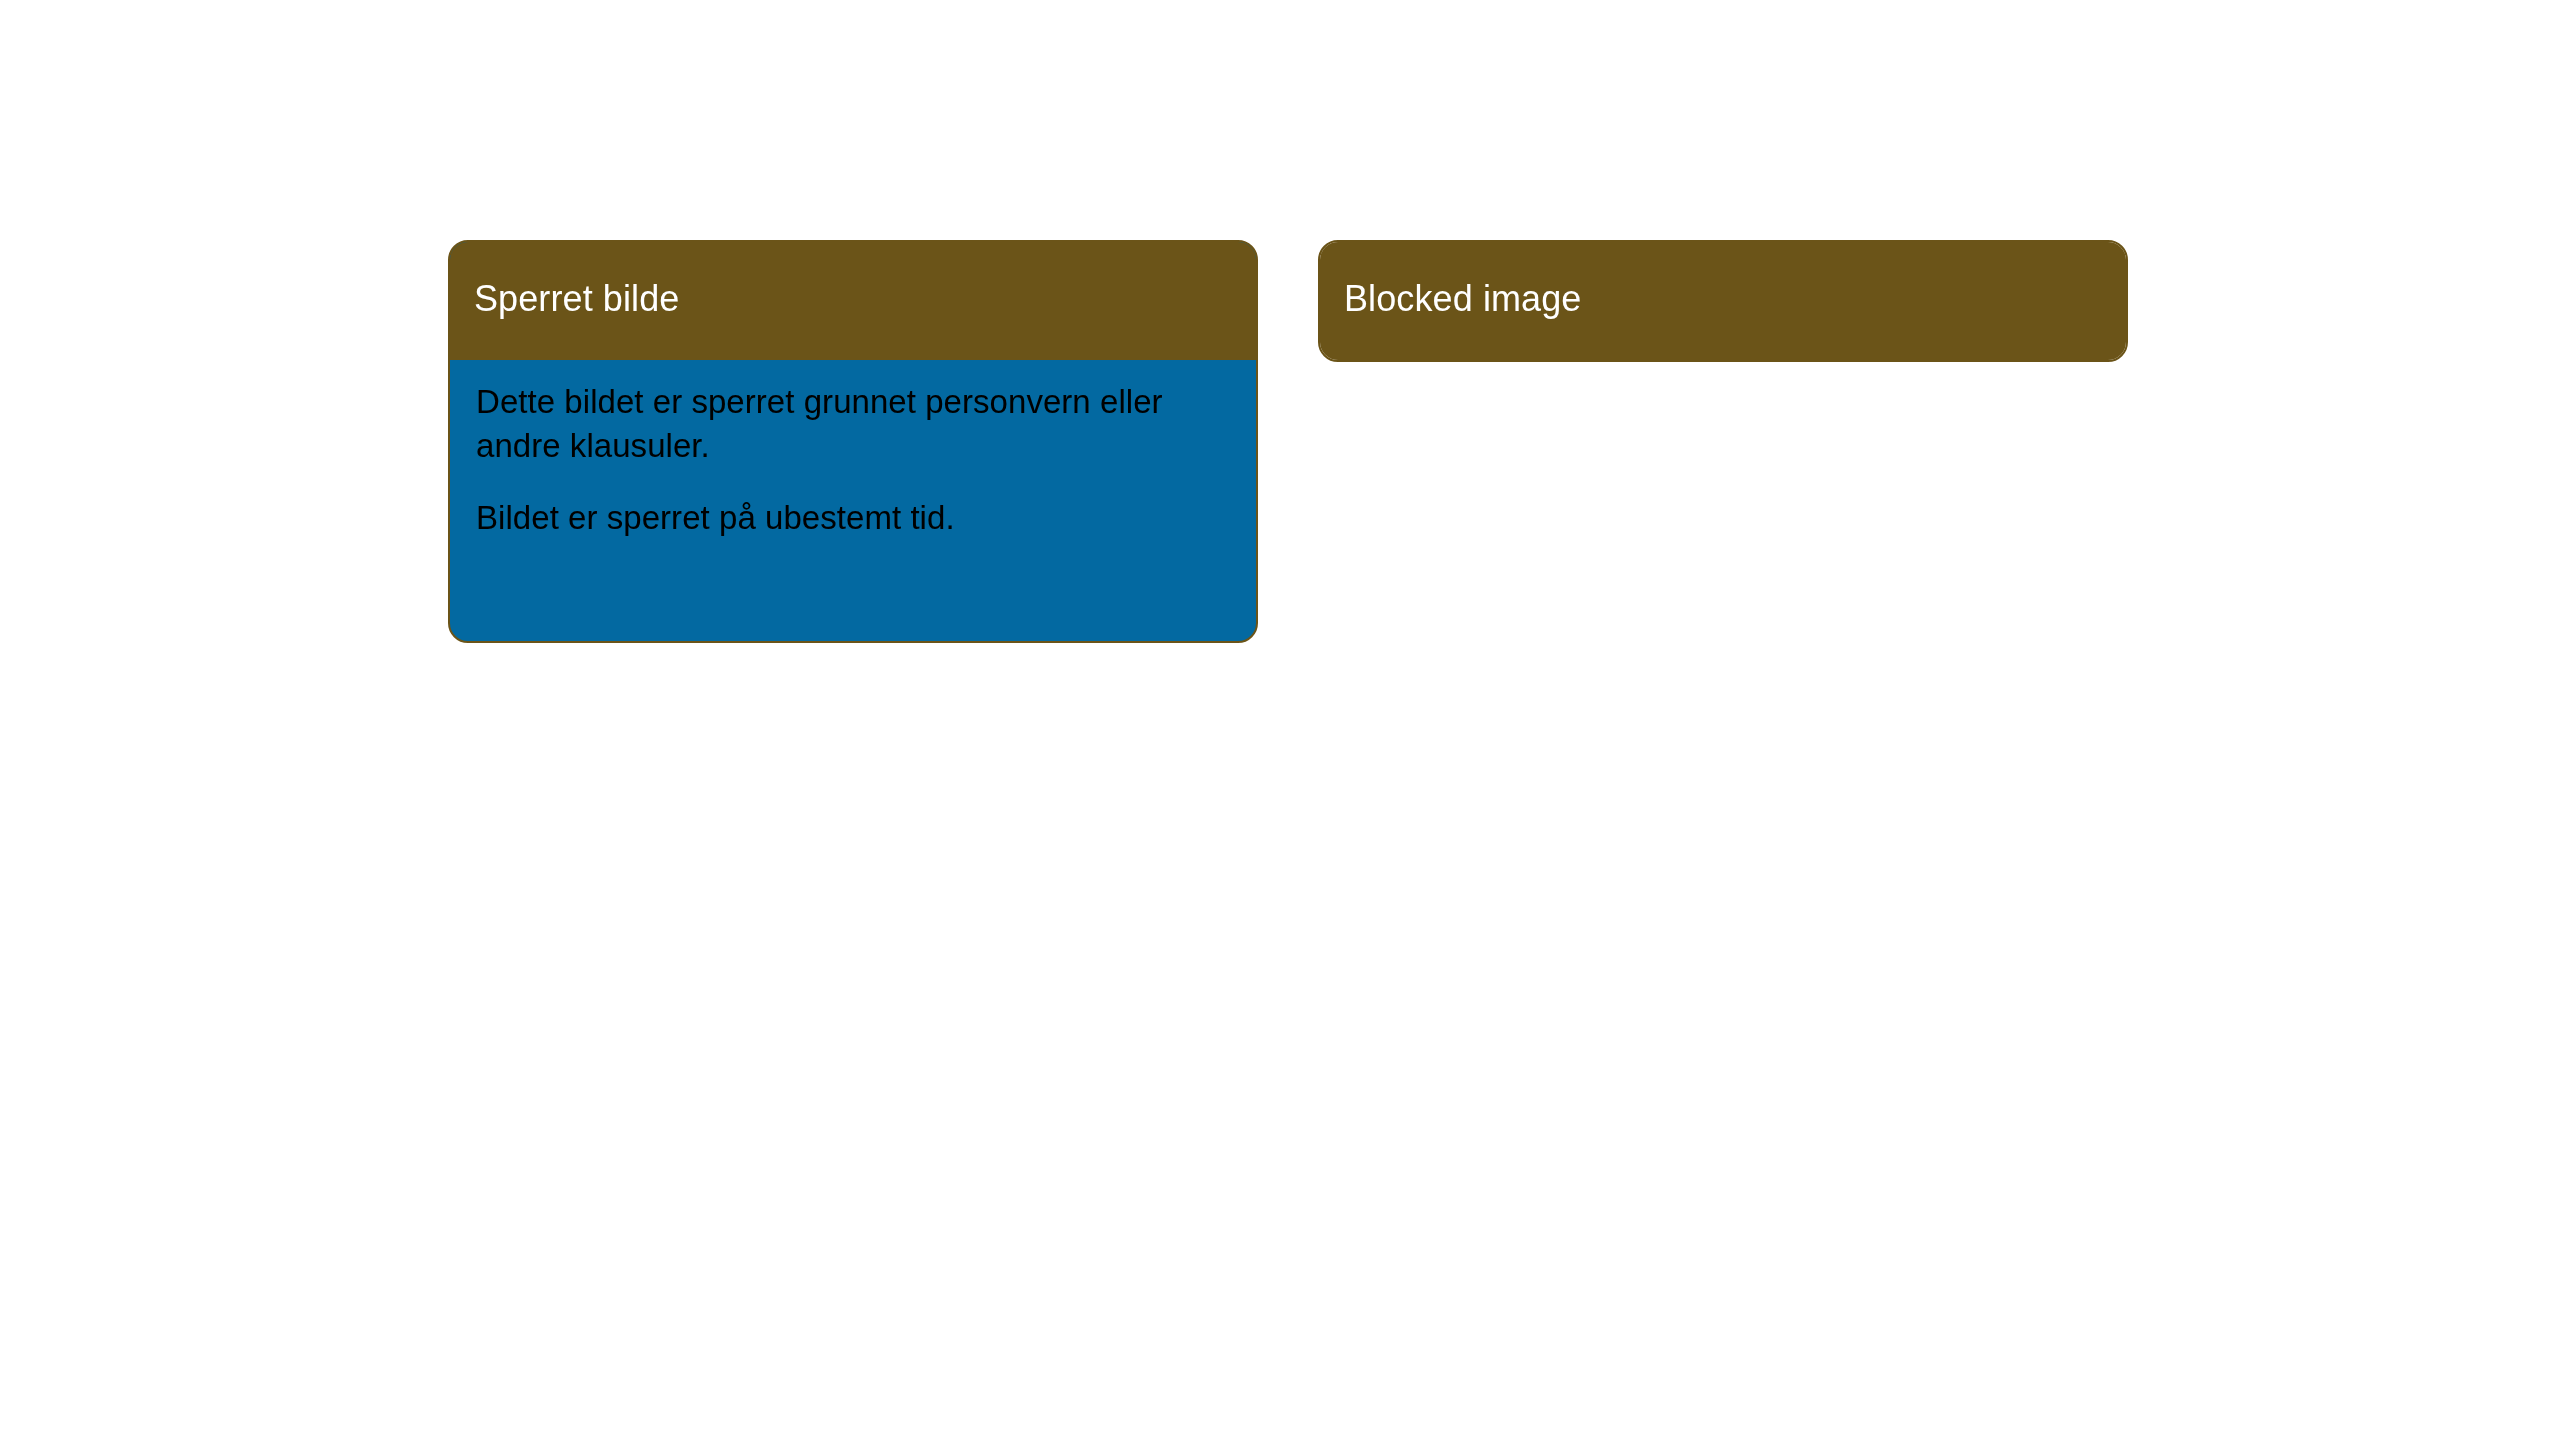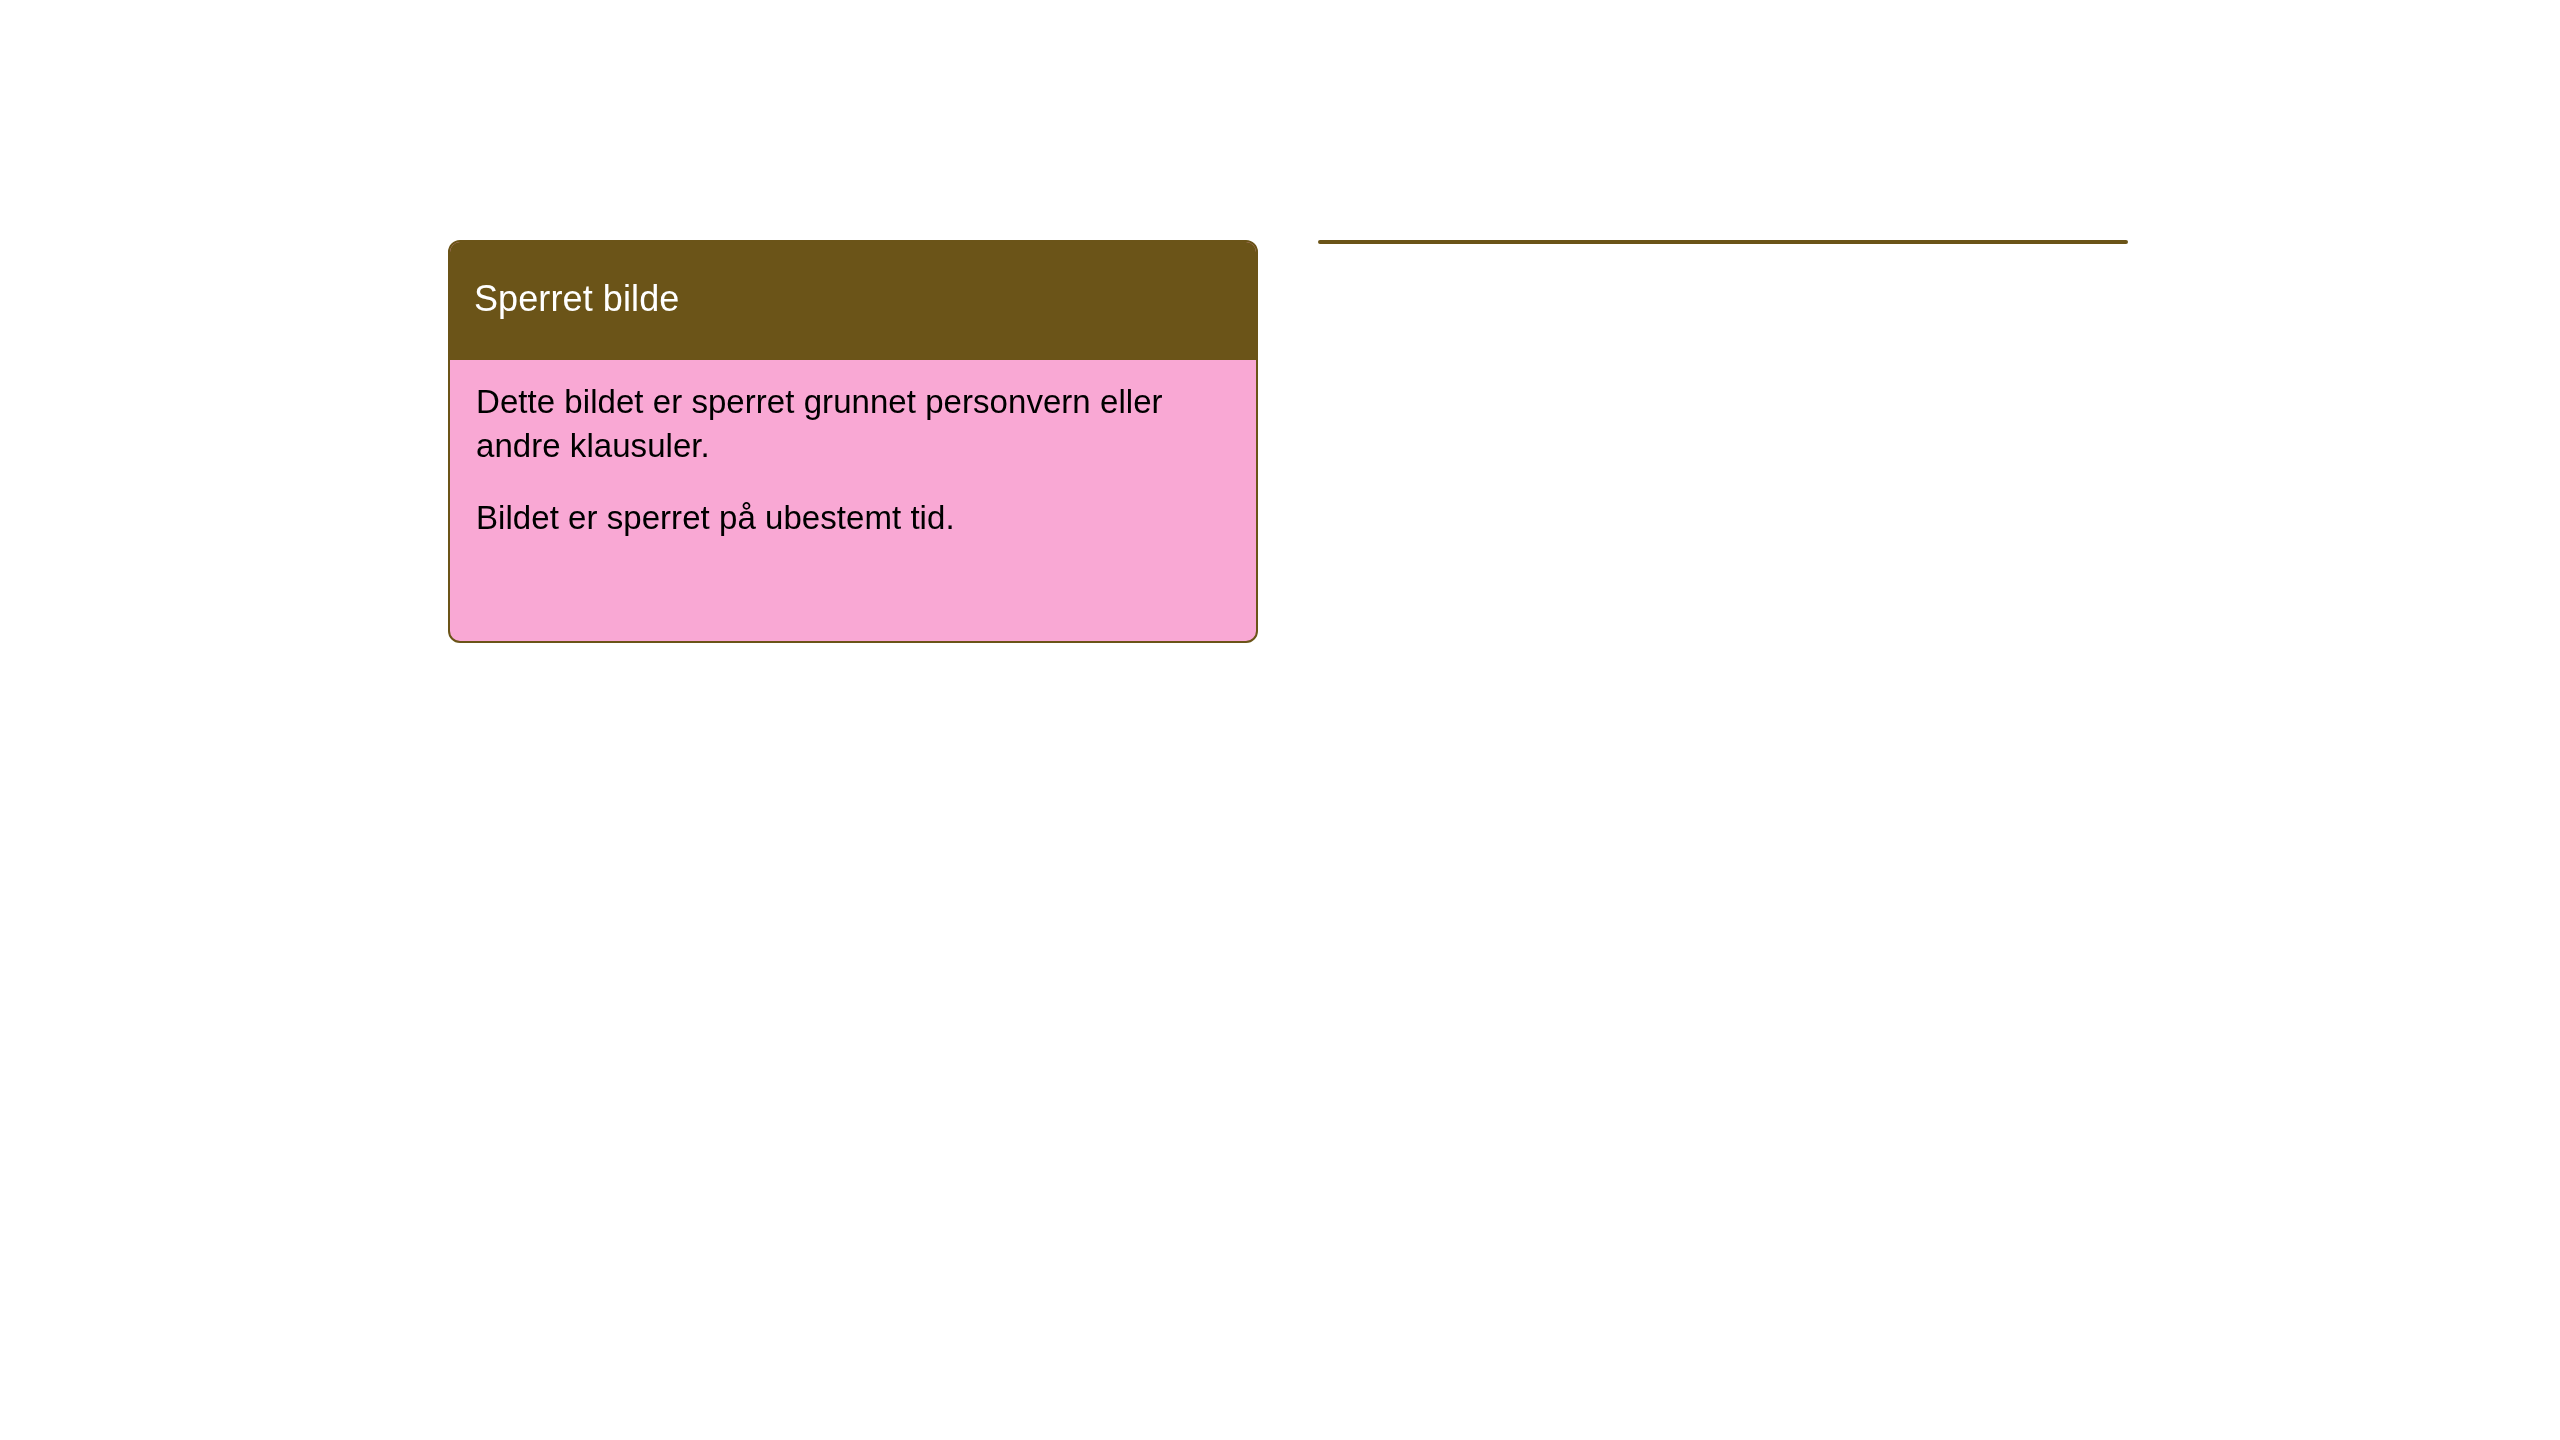--- a/index.html
+++ b/index.html
@@ -22,23 +22,23 @@
     top: 240px;
     display: flex;
     flex-direction: row;
     align-items: flex-start;
     gap: 60px;
   }
 
   .notice-card {
     width: 810px;
     box-sizing: border-box;
-    background: #f9a8d4;
+    background: #0369a1;
     border: 2px solid #6b5418;
-    border-radius: 12px;
+    border-radius: 20px;
     overflow: hidden;
     display: flex;
     flex-direction: column;
   }
 
   .notice-card-header {
     background: #6b5418;
     margin: -2px -2px 0 -2px;
     padding: 8px 26px 10px 26px;
     box-sizing: border-box;
@@ -84,15 +84,18 @@
     <div class="notice-card-header">
       <h2 class="notice-card-title">Sperret bilde</h2>
     </div>
     <div class="notice-card-body">
       <p class="notice-paragraph">Dette bildet er sperret grunnet personvern eller andre klausuler.</p>
       <p class="notice-paragraph">Bildet er sperret på ubestemt tid.</p>
     </div>
   </section>
 
   <section class="notice-card">
+    <div class="notice-card-header">
+      <h2 class="notice-card-title">Blocked image</h2>
+    </div>
   </section>
 
 </div>
 
 </body></html>

